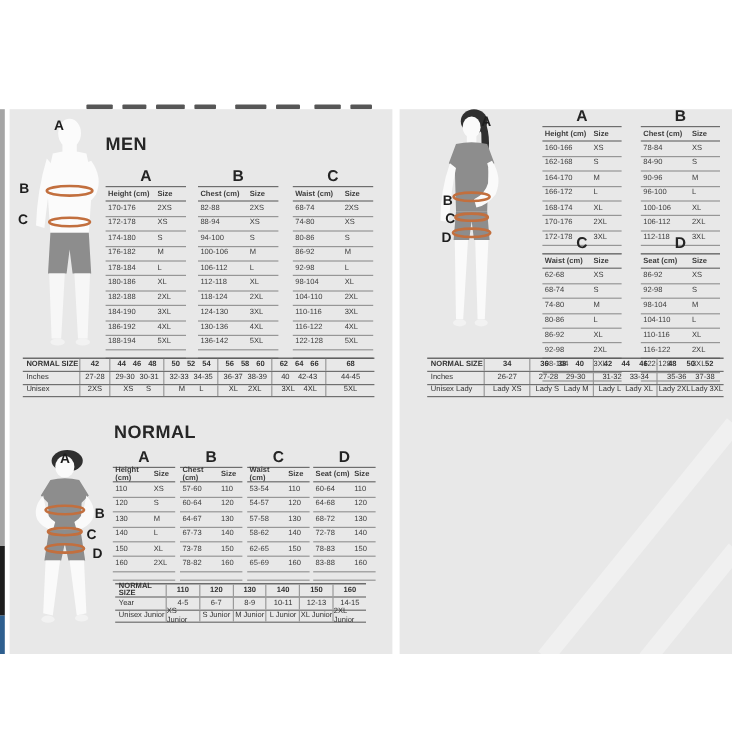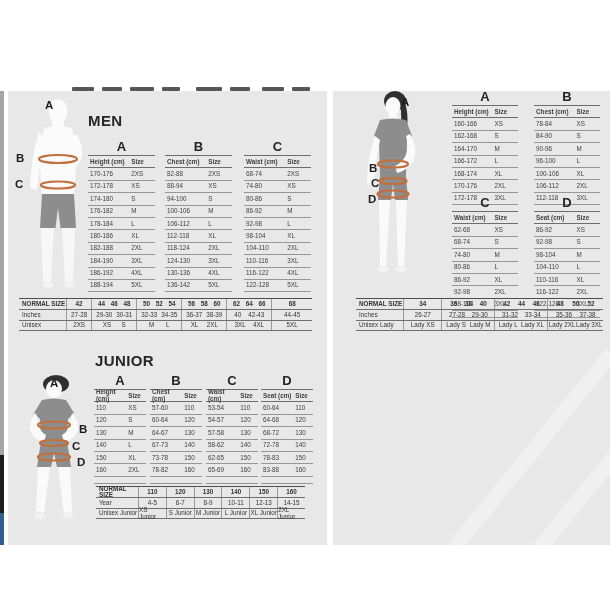--- a/index.html
+++ b/index.html
@@ -300,21 +300,21 @@
         <span class="ngroup" style="flex-grow: 1;">
           <i>3XL</i>
           <i>4XL</i>
         </span>
         <span class="ngroup" style="flex-grow: 0.9;">
           <i>5XL</i>
         </span>
       </div>
     </div>
 
-  <div class="section-title" style="left:95px;top:352px;">JUNIOR</div>
+  <div class="section-title" style="left:95px;top:352px;">NORMAL</div>
 
   <div class="figure" style="left:14px;top:373px;width:80px;height:152px;">
     <svg width="80" height="152" viewBox="0 0 80 152">
       <ellipse cx="42" cy="11" rx="13" ry="9" fill="#2f2f2f"></ellipse>
       <ellipse cx="40" cy="16" rx="8" ry="9" fill="#fafafa"></ellipse>
       <path d="M28 27 Q40 24 52 27 L60 40 L54 46 L53 68 L27 68 L26 46 L20 40 Z" fill="#8d8d8d"></path>
       <path d="M22 40 Q13 50 17 60 Q21 67 30 69 L32 62 Q25 58 24 50 Z" fill="#fafafa"></path>
       <path d="M58 40 Q67 50 63 60 Q59 67 50 69 L48 62 Q55 58 56 50 Z" fill="#fafafa"></path>
       <path d="M27 68 L53 68 L57 94 L43 94 L40 80 L37 94 L23 94 Z" fill="#8d8d8d"></path>
       <path d="M24 94 L36 94 L30 140 L22 138 Z" fill="#fafafa"></path>

